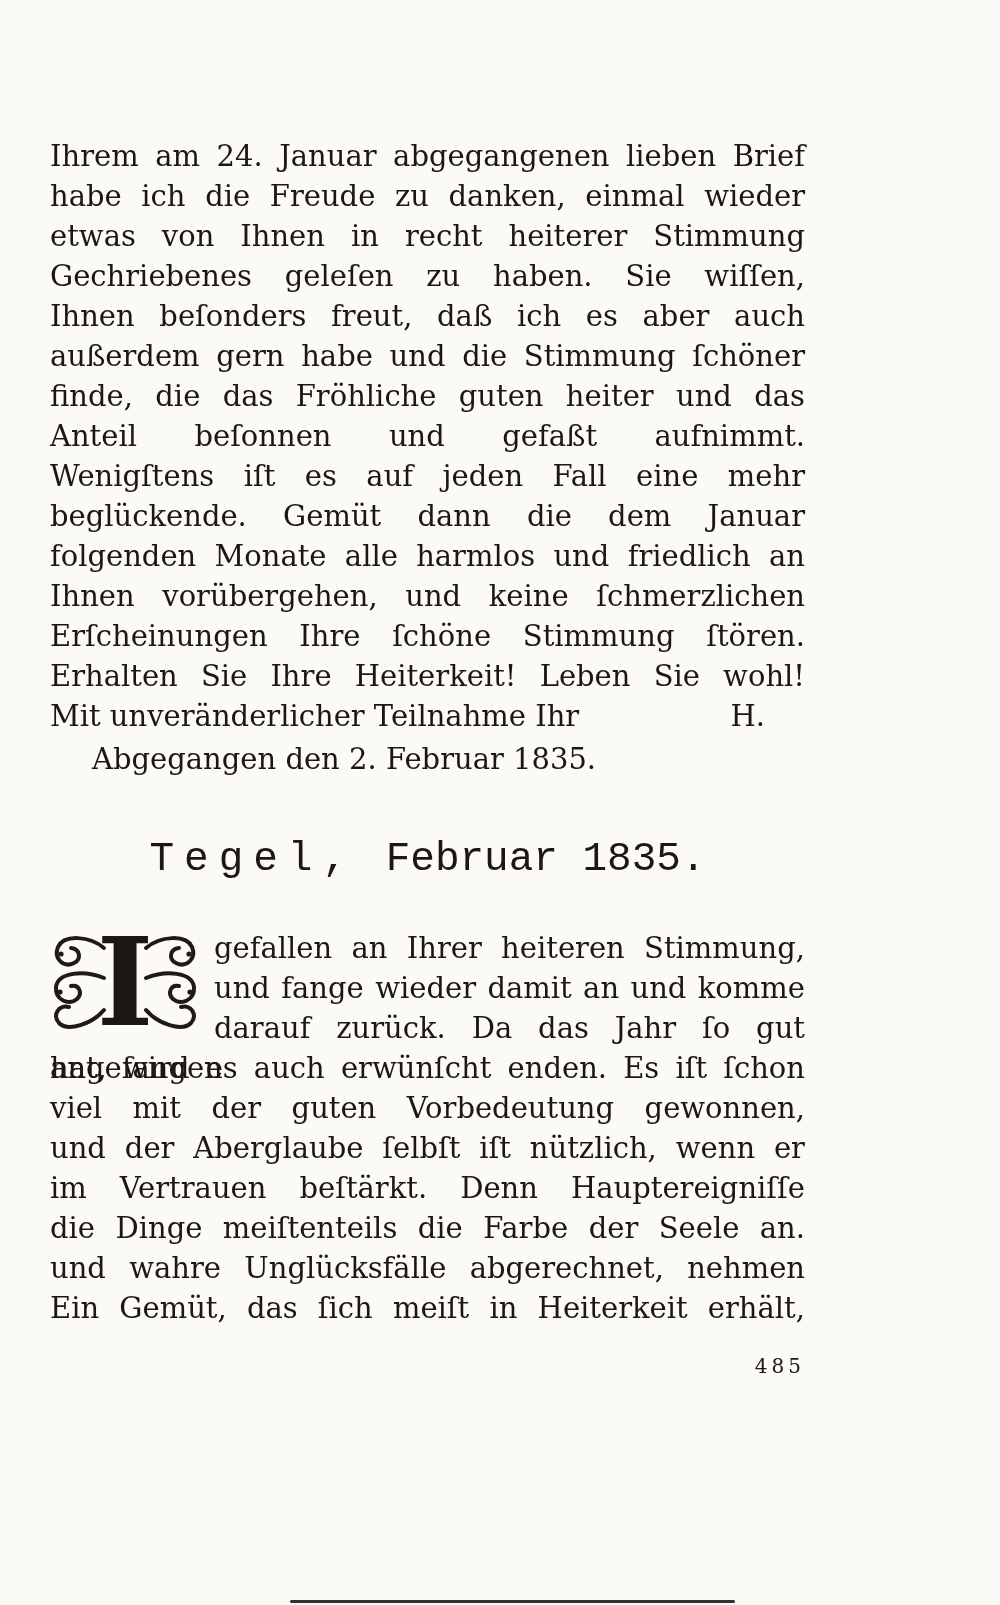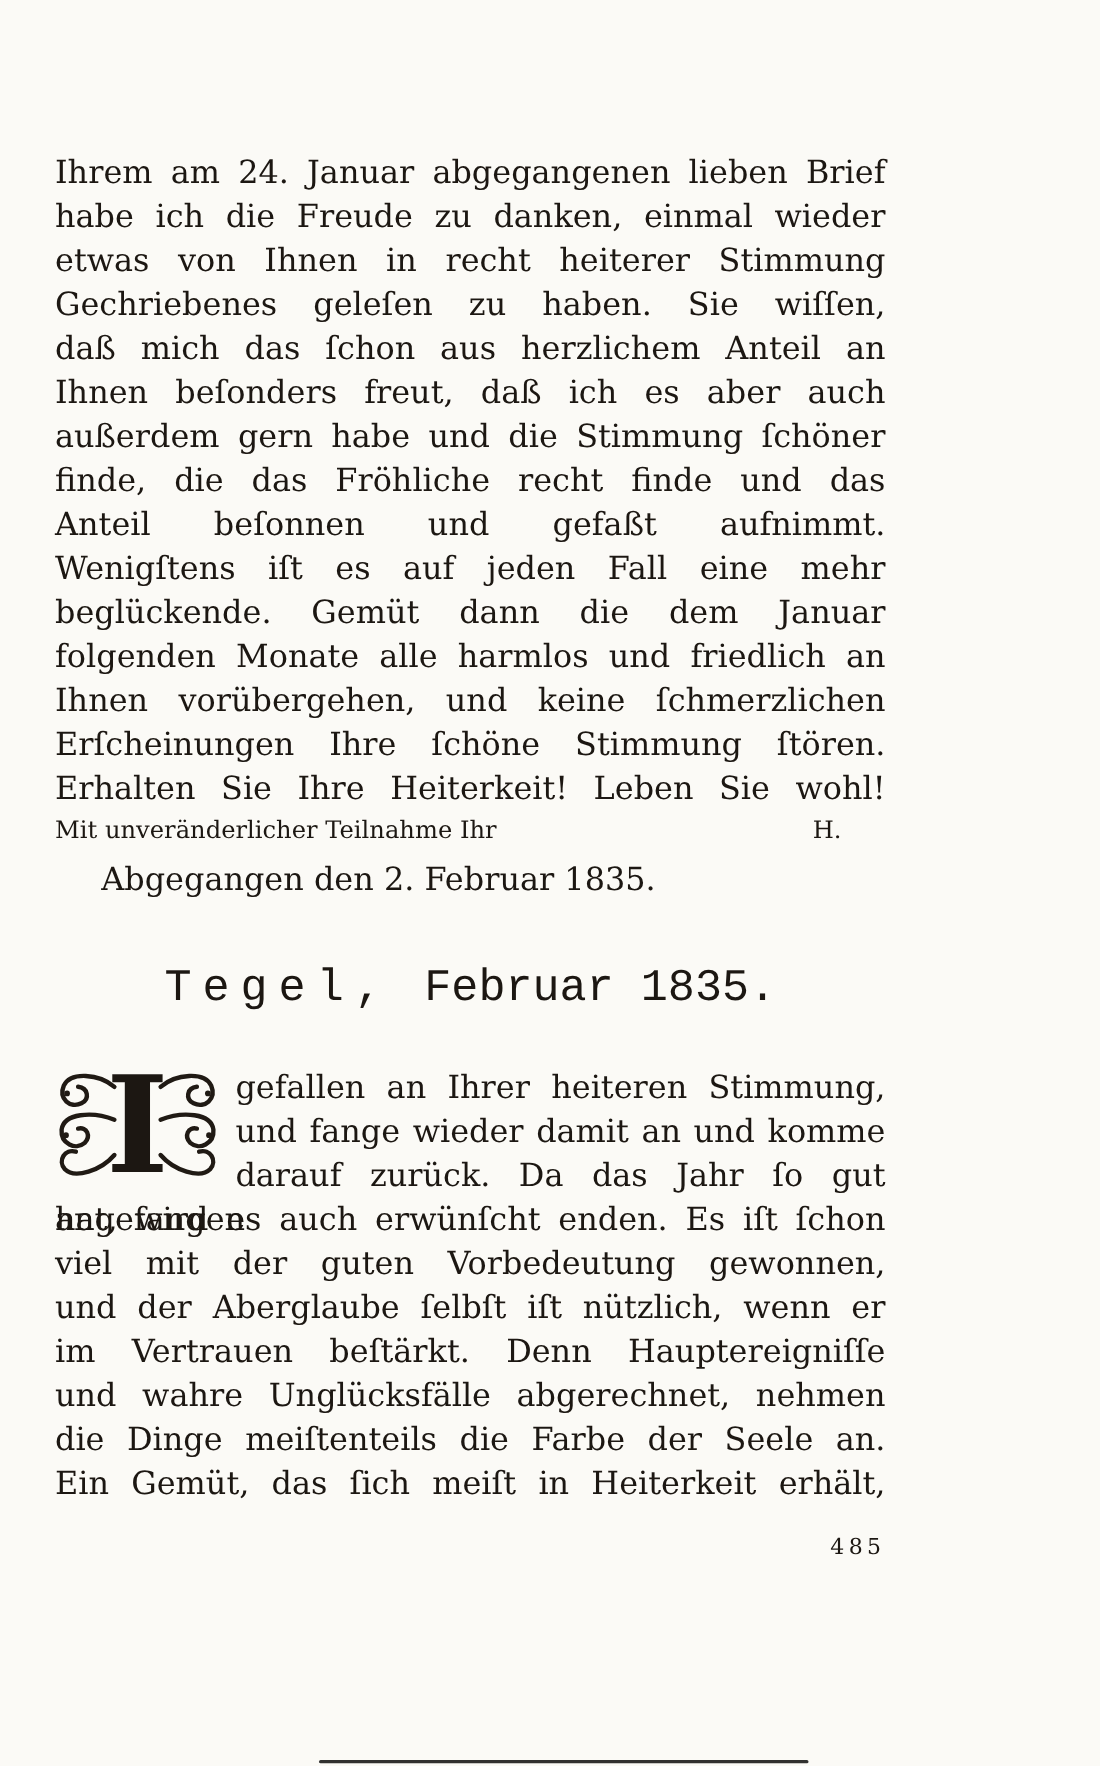--- a/index.html
+++ b/index.html
@@ -22,21 +22,21 @@
     font-size: 29px;
     line-height: 40px;
     height: 40px;
     text-align: justify;
     text-align-last: justify;
     white-space: normal;
   }
   .sig {
     display: flex;
     justify-content: space-between;
-    font-size: 22px;
+    font-size: 29px;
     line-height: 40px;
     height: 40px;
     align-items: center;
   }
   .sig-initial { margin-right: 40px; }
   .dateline {
     margin-top: 2px;
     padding-left: 42px;
     font-size: 29px;
     line-height: 42px;
@@ -95,24 +95,23 @@
 <div class="page">
   <div class="text-block">
 
     <div class="para">
       <div>
 
       <div class="tline">Ihrem am 24. Januar abgegangenen lieben Brief</div>
           <div class="tline">habe ich die Freude zu danken, einmal wieder</div>
           <div class="tline">etwas von Ihnen in recht heiterer Stimmung</div>
           <div class="tline">Gechriebenes geleſen zu haben. Sie wiſſen,</div>
-          <div class="tline">daß mich das ſchon aus herzlichem Anteil an</div>
           <div class="tline">Ihnen beſonders freut, daß ich es aber auch</div>
           <div class="tline">außerdem gern habe und die Stimmung ſchöner</div>
-          <div class="tline">finde, die das Fröhliche recht finde und das</div>
+          <div class="tline">finde, die das Fröhliche guten heiter und das</div>
           <div class="tline">Anteil beſonnen und gefaßt aufnimmt.</div>
           <div class="tline">Wenigſtens iſt es auf jeden Fall eine mehr</div>
           <div class="tline">beglückende. Gemüt dann die dem Januar</div>
           <div class="tline">folgenden Monate alle harmlos und friedlich an</div>
           <div class="tline">Ihnen vorübergehen, und keine ſchmerzlichen</div>
           <div class="tline">Erſcheinungen Ihre ſchöne Stimmung ſtören.</div>
           <div class="tline">Erhalten Sie Ihre Heiterkeit! Leben Sie wohl!</div>
         </div>
       <div class="sig">
         <span>Mit unveränderlicher Teilnahme Ihr</span>
@@ -146,22 +145,22 @@
       </svg>
       <div>
 
           <div class="tline">gefallen an Ihrer heiteren Stimmung,</div>
           <div class="tline">und fange wieder damit an und komme</div>
           <div class="tline">darauf zurück. Da das Jahr ſo gut angefangen</div>
           <div class="tline">hat, wird es auch erwünſcht enden. Es iſt ſchon</div>
           <div class="tline">viel mit der guten Vorbedeutung gewonnen,</div>
           <div class="tline">und der Aberglaube ſelbſt iſt nützlich, wenn er</div>
           <div class="tline">im Vertrauen beſtärkt. Denn Hauptereigniſſe</div>
+          <div class="tline">die Dinge meiſtenteils die Farbe der Seele an.</div>
           <div class="tline">und wahre Unglücksfälle abgerechnet, nehmen</div>
-          <div class="tline">die Dinge meiſtenteils die Farbe der Seele an.</div>
           <div class="tline">Ein Gemüt, das ſich meiſt in Heiterkeit erhält,</div>
         </div>
     </div>
 
     <div class="pagenum">485</div>
   </div>
 
   <div class="edge-mark"></div>
 </div>
 

